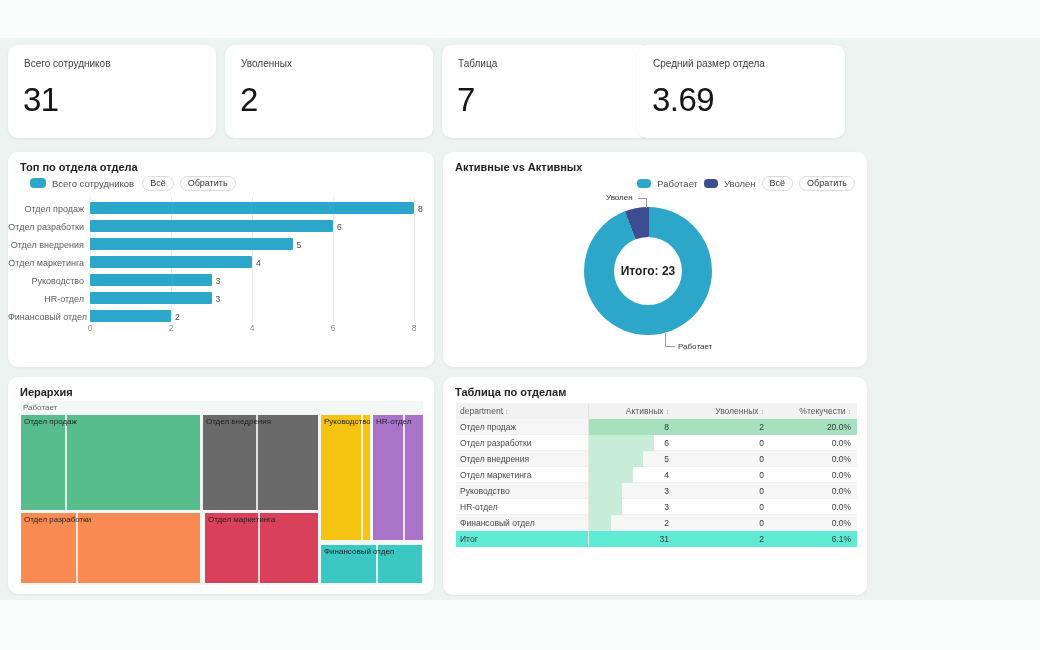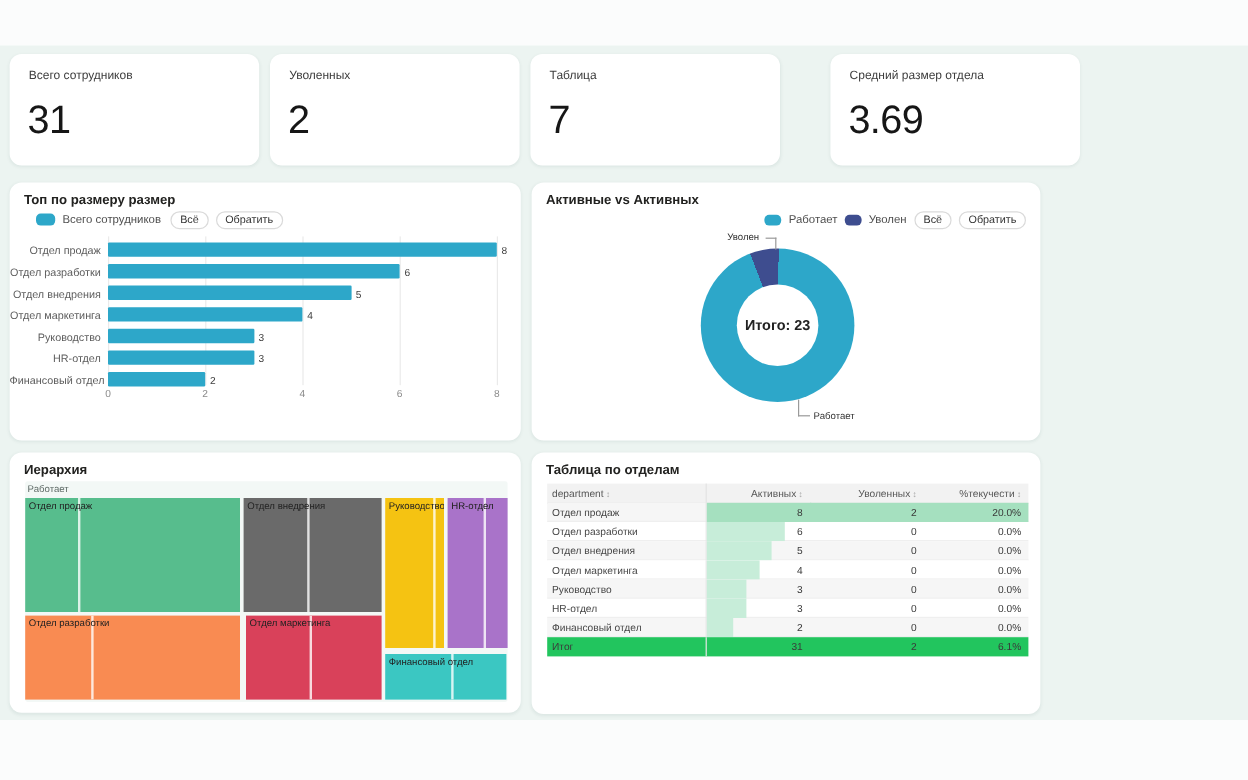--- a/index.html
+++ b/index.html
@@ -49,27 +49,27 @@
   <div class="kpi-value">31</div>
 </div>
 <div class="card" style="left:225px;top:45px;width:208px;height:93px;">
   <div class="kpi-label">Уволенных</div>
   <div class="kpi-value">2</div>
 </div>
 <div class="card" style="left:442px;top:45px;width:208px;height:93px;">
   <div class="kpi-label">Таблица</div>
   <div class="kpi-value">7</div>
 </div>
-<div class="card" style="left:692px;top:45px;width:208px;height:93px;">
+<div class="card" style="left:637px;top:45px;width:208px;height:93px;">
   <div class="kpi-label">Средний размер отдела</div>
   <div class="kpi-value">3.69</div>
 </div>
 
 <div class="card" id="bar-card" style="left:8px;top:152px;width:426px;height:215px;">
-  <div class="card-title">Топ по размеру размер</div>
+  <div class="card-title">Топ по отдела отдела</div>
   <div class="legend-row" style="left:22px;top:24px;">
     <span class="swatch" style="background:#2da7c9;"></span>
     <span class="legend-label" style="margin-right:2px;">Всего сотрудников</span>
     <span class="pill">Всё</span>
     <span class="pill">Обратить</span>
   </div>
   <div id="bar-plot" style="position:absolute;left:0;top:0;width:426px;height:215px;">
       <div style="position: absolute; left: 82px; top: 45px; width: 1px; height: 124px; background: rgb(234, 234, 234);"></div>
       <div style="position: absolute; left: 72px; top: 171px; width: 20px; text-align: center; font-size: 8.5px; color: rgb(139, 139, 139);">0</div>
       <div style="position: absolute; left: 163px; top: 45px; width: 1px; height: 124px; background: rgb(234, 234, 234);"></div>
@@ -256,21 +256,21 @@
           <div style="position: absolute; left: 0px; top: 0px; bottom: 0px; width: 21.75px; background: rgb(199, 237, 217);"></div>
           <div style="position: absolute; right: 6px; top: 0px; height: 16px; line-height: 16px; font-size: 8.5px; color: rgb(58, 58, 58);">2</div>
         </div>
         <div style="position: absolute; left: 219px; width: 95px; top: 0px; height: 16px; box-sizing: border-box; border-left: none;">
           <div style="position: absolute; right: 6px; top: 0px; height: 16px; line-height: 16px; font-size: 8.5px; color: rgb(58, 58, 58);">0</div>
         </div>
         <div style="position: absolute; left: 314px; width: 87px; top: 0px; height: 16px; box-sizing: border-box; border-left: none;">
           <div style="position: absolute; right: 6px; top: 0px; height: 16px; line-height: 16px; font-size: 8.5px; color: rgb(58, 58, 58);">0.0%</div>
         </div>
       </div>
-      <div style="position: absolute; left: 0px; top: 128px; width: 401px; height: 16px; background: #22c55e; box-sizing: border-box;">
+      <div style="position: absolute; left: 0px; top: 128px; width: 401px; height: 16px; background: #5eead4; box-sizing: border-box;">
         <div style="position: absolute; left: 0px; width: 132px; top: 0px; height: 16px; line-height: 16px; padding-left: 4px; font-size: 8.5px; color: rgb(58, 58, 58); box-sizing: border-box;">Итог</div>
         <div style="position: absolute; left: 132px; width: 87px; top: 0px; height: 16px; box-sizing: border-box; border-left: 1px solid rgb(230, 230, 230);">
           <div style="position: absolute; right: 6px; top: 0px; height: 16px; line-height: 16px; font-size: 8.5px; color: rgb(58, 58, 58);">31</div>
         </div>
         <div style="position: absolute; left: 219px; width: 95px; top: 0px; height: 16px; box-sizing: border-box; border-left: none;">
           <div style="position: absolute; right: 6px; top: 0px; height: 16px; line-height: 16px; font-size: 8.5px; color: rgb(58, 58, 58);">2</div>
         </div>
         <div style="position: absolute; left: 314px; width: 87px; top: 0px; height: 16px; box-sizing: border-box; border-left: none;">
           <div style="position: absolute; right: 6px; top: 0px; height: 16px; line-height: 16px; font-size: 8.5px; color: rgb(58, 58, 58);">6.1%</div>
         </div>

